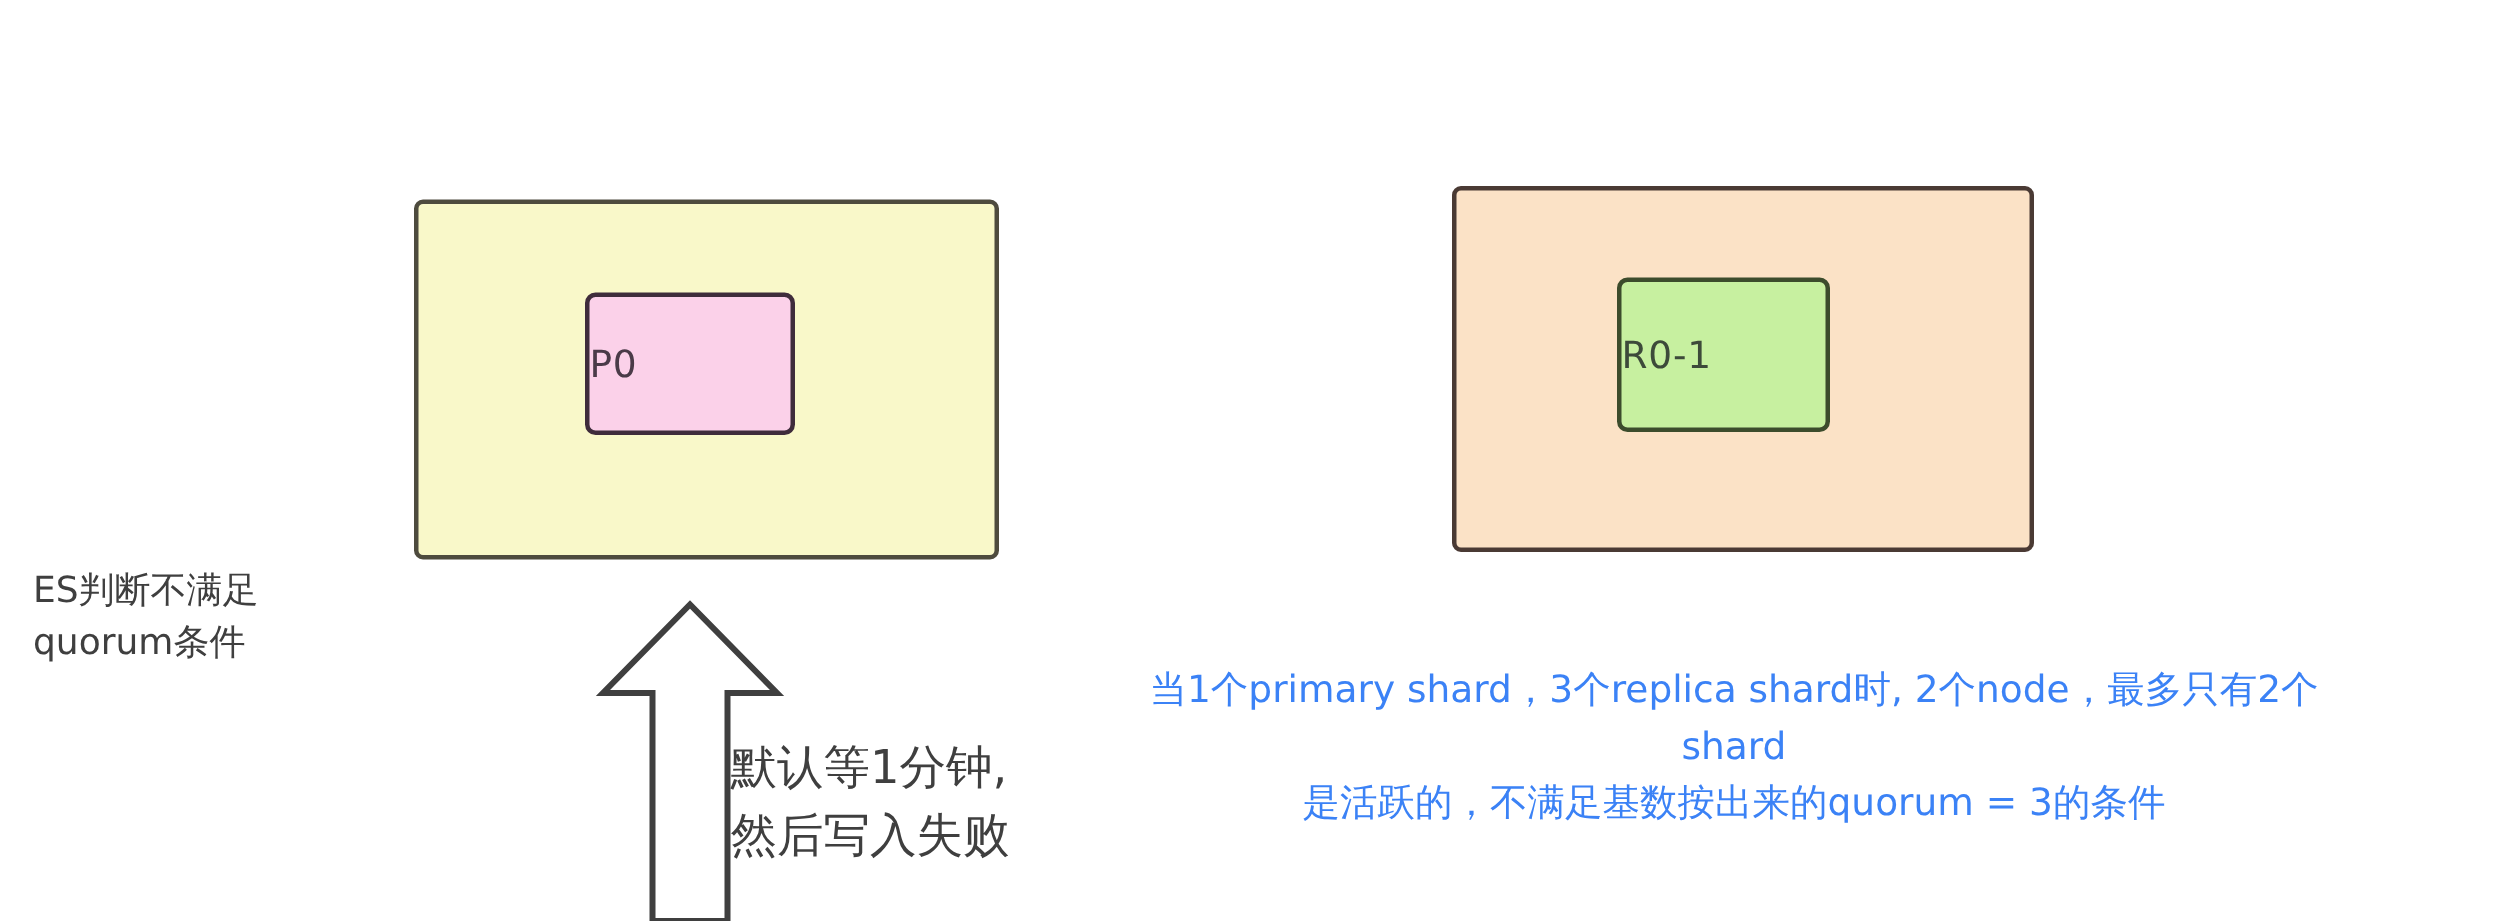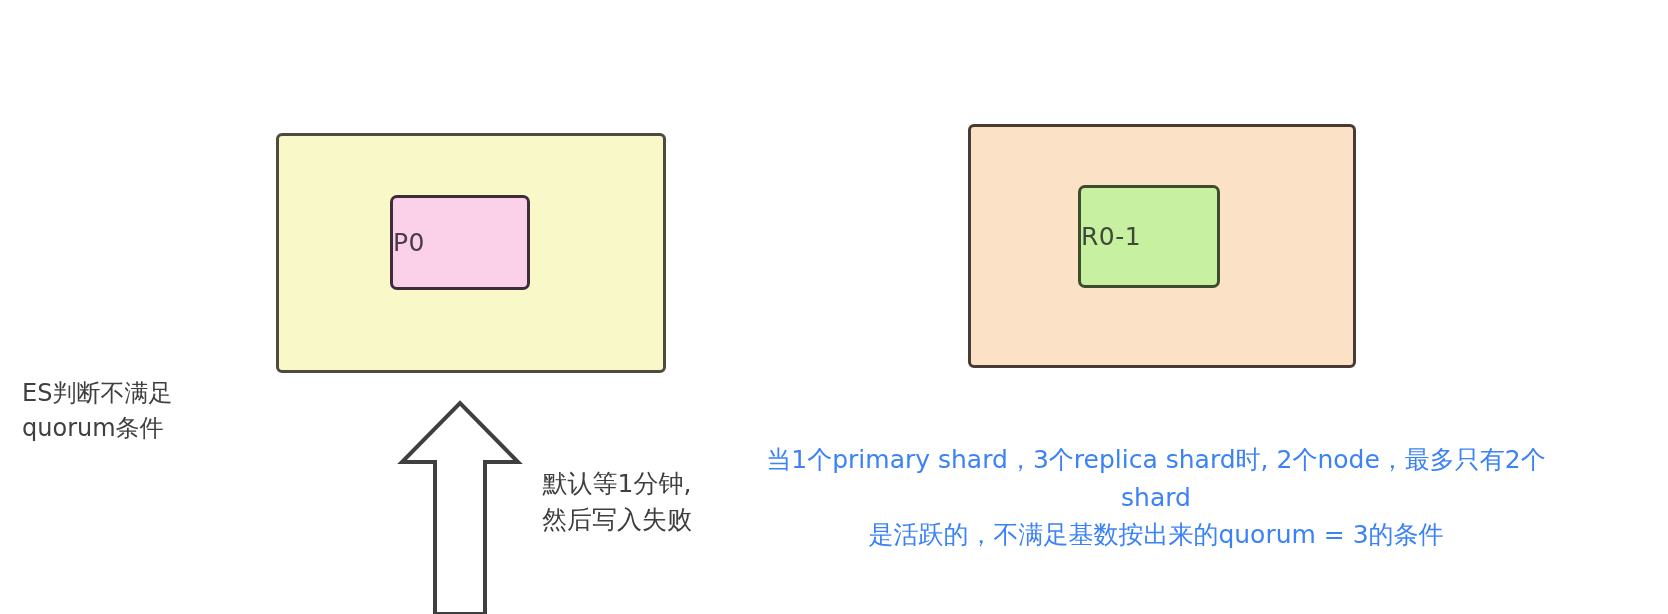--- a/index.html
+++ b/index.html
@@ -86,24 +86,24 @@
   #label-quorum {
     left: 22px;
     top: 352px;
     width: 260px;
     text-align: left;
     font-size: 24px;
     margin-top: 24px;
   }
   #label-timeout {
     left: 487px;
-    top: 466px;
+    top: 490px;
     width: 260px;
-    text-align: center;
-    font-size: 25px;
+    text-align: left;
+    font-size: 31px;
   }
   #caption-right {
     left: 756px;
     top: 441px;
     width: 800px;
     text-align: center;
     font-size: 25px;
     line-height: 1.5;
     color: #3b82f6;
   }

